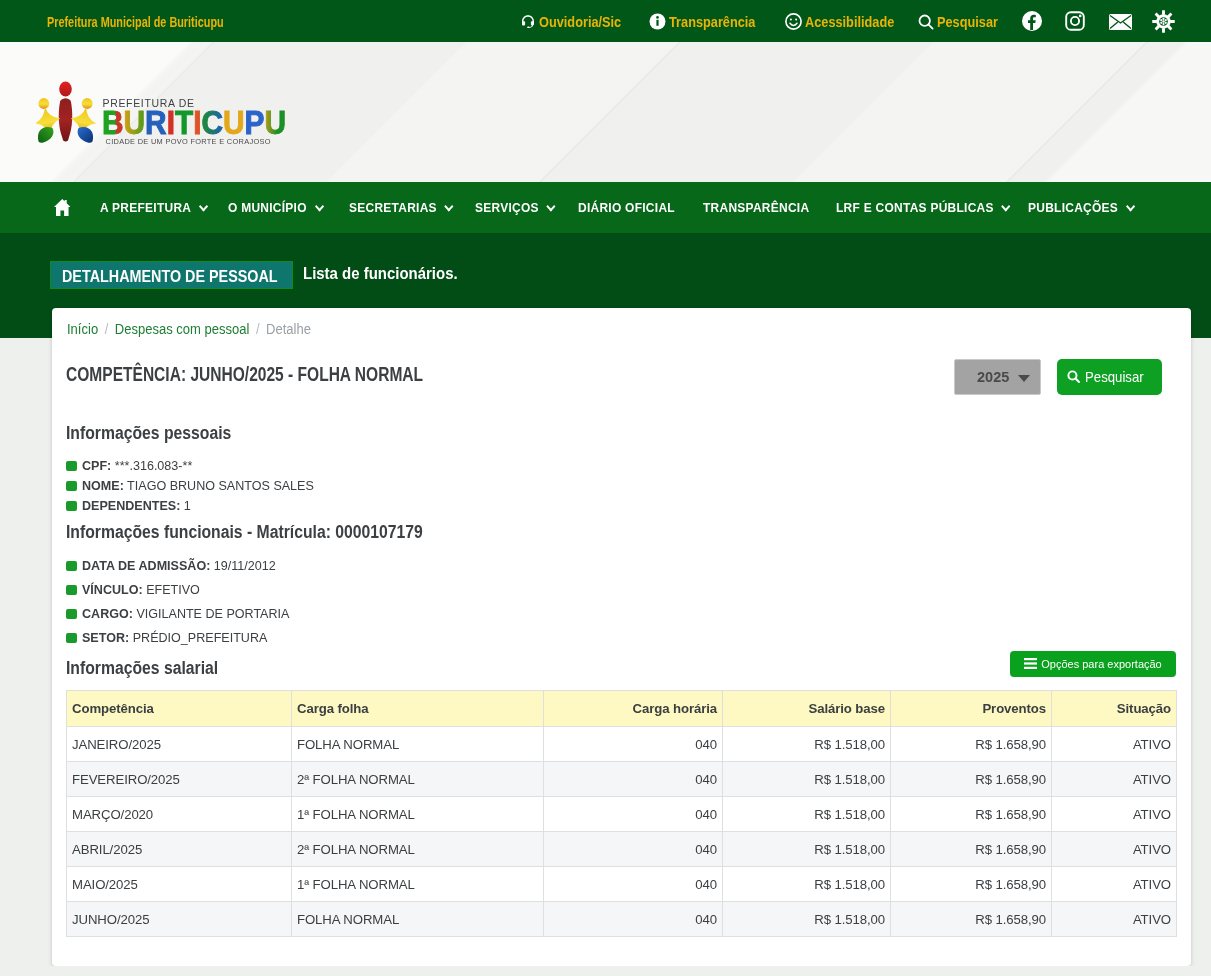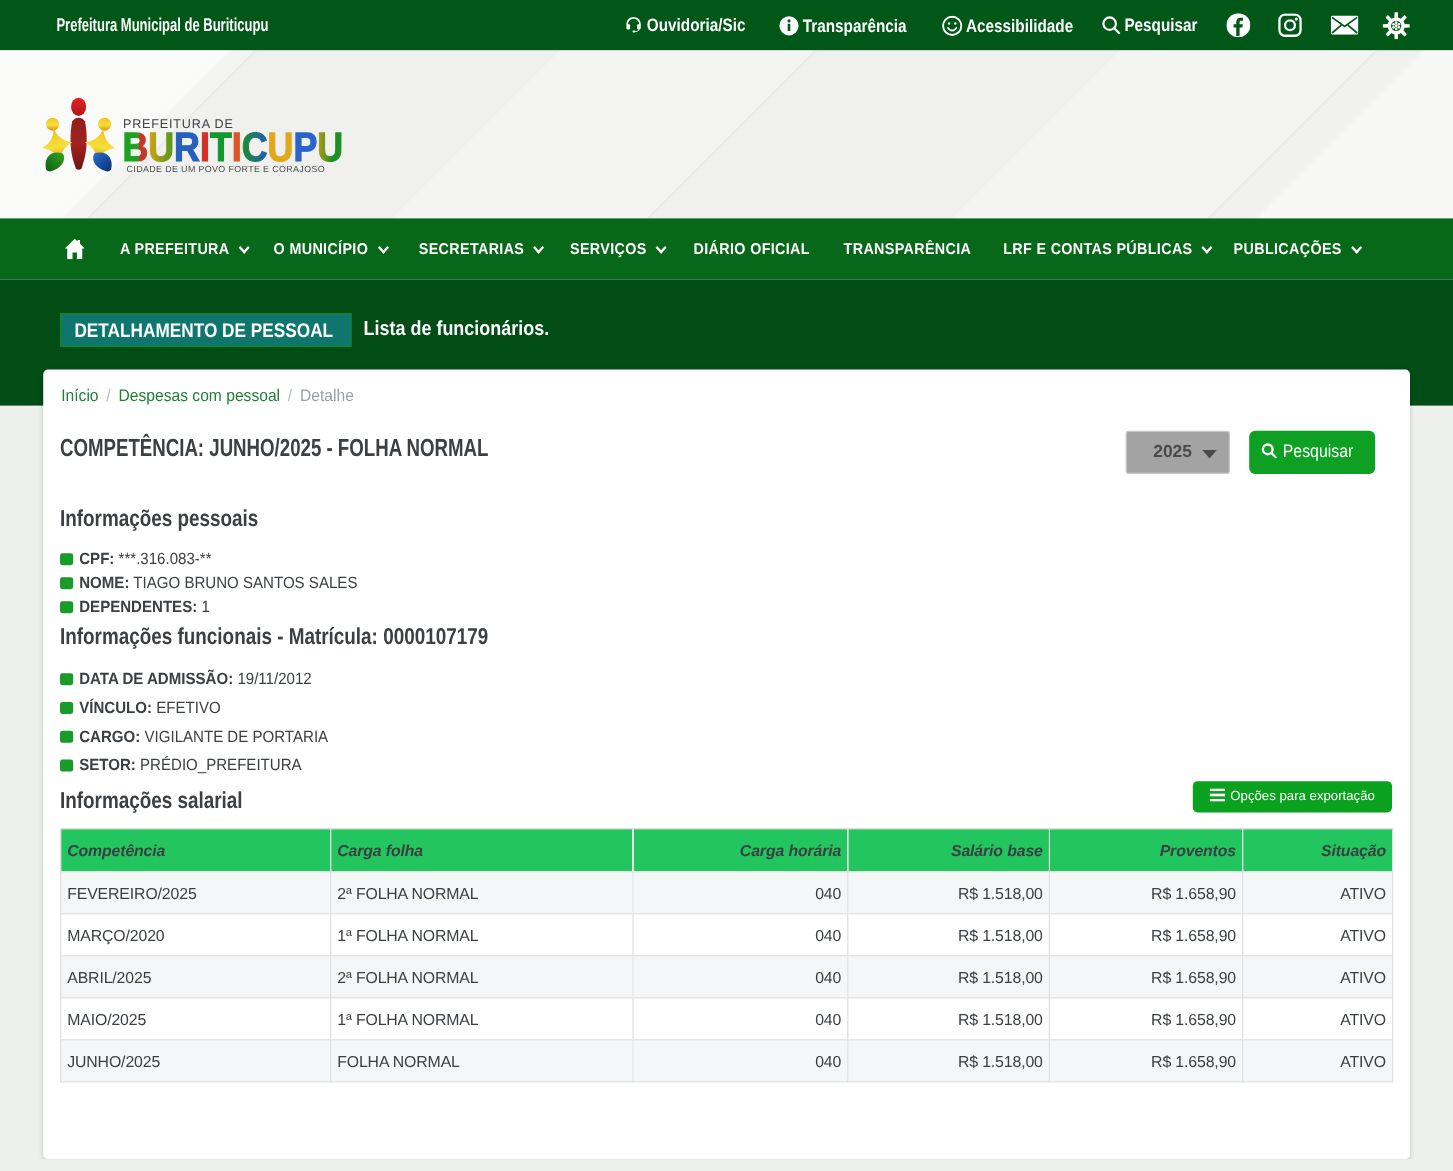--- a/index.html
+++ b/index.html
@@ -1,21 +1,21 @@
 <!DOCTYPE html>
 <html lang="pt-br"><head>
 <meta charset="utf-8">
 <title>Prefeitura Municipal de Buriticupu</title>
 <style>
   * { margin:0; padding:0; box-sizing:border-box; }
   html,body { width:1211px; }
   body { font-family:"Liberation Sans", sans-serif; background:#eef0ee; }
 
   
-  .topbar { position:relative; height:42px; background:#015718; color:#ffffff; }
+  .topbar { position:relative; height:42px; background:#015718; color:#eab308; }
   .topbar .brand { position:absolute; left:47px; top:13px; font-size:15.5px; font-weight:700; transform:scaleX(.70); transform-origin:0 0; white-space:nowrap; }
   .tb-item { position:absolute; top:13px; font-size:15px; font-weight:700; white-space:nowrap; }
   .tb-item .t { display:inline-block; transform:scaleX(.85); transform-origin:0 0; margin-left:3px; }
   .tb-item svg { vertical-align:-3px; }
 
   
   .header { position:relative; height:140px; background:#f0f0ef; overflow:hidden; }
   .header .pat { position:absolute; inset:0;
      background:
        linear-gradient(135deg, rgba(255,255,255,.6) 0 14%, rgba(255,255,255,0) 14.4%),
@@ -29,39 +29,39 @@
   .nav-item { position:absolute; top:0; height:51px; line-height:51px; color:#fff; font-size:13px; font-weight:700; letter-spacing:.3px; white-space:nowrap; transform:scaleX(.92); transform-origin:0 50%; }
   .chev { display:inline-block; width:7px; height:7px; border-right:2px solid #fff; border-bottom:2px solid #fff; transform:rotate(45deg); vertical-align:2px; margin-left:6px; }
 
   
   .band { position:relative; height:105px; background:#024d15; }
   .badge { position:absolute; left:50px; top:28px; width:243px; height:28px; line-height:28px; background:#0f766e; border:1px solid #0e8c22; color:#fff; font-size:16.5px; font-weight:700; padding:0 0 0 11px; white-space:nowrap; }
   .badge .bt { display:inline-block; transform:scaleX(.87); transform-origin:0 50%; }
   .band .sub { position:absolute; left:303px; top:31px; color:#fff; font-size:17px; font-weight:700; transform:scaleX(.88); transform-origin:0 0; white-space:nowrap; }
 
   
-  .card { position:relative; width:1139px; margin:-30px 0 0 36px; height:658px; background:#fff; border-radius:4px; box-shadow:0 1px 4px rgba(0,0,0,.18); }
+  .card { position:relative; width:1139px; margin:-30px 0 0 52px; height:658px; background:#fff; border-radius:4px; box-shadow:0 1px 4px rgba(0,0,0,.18); }
   .crumb { position:absolute; left:15px; top:13px; font-size:14px; color:#9aa0a6; transform:scaleX(.93); transform-origin:0 0; white-space:nowrap; }
   .crumb a { color:#1e7e34; text-decoration:none; }
   .crumb .sep { margin:0 7px; color:#b8bcc0; }
   h1.comp { position:absolute; left:14px; top:54px; font-size:20.6px; font-weight:700; color:#3c4043; transform:scaleX(.755); transform-origin:0 0; white-space:nowrap; }
   .ysel { position:absolute; left:902px; top:51px; width:87px; height:36px; background:#a3a3a3; border:1px solid #c9c9c9; border-radius:2px; }
   .ysel .v { position:absolute; left:22px; top:9px; font-size:14.5px; font-weight:700; color:#4a4a4a; }
   .ysel .c { position:absolute; right:10px; top:15px; width:0; height:0; border-left:6px solid transparent; border-right:6px solid transparent; border-top:7px solid #4a4a4a; }
   .btn-pesq { position:absolute; left:1005px; top:51px; width:105px; height:36px; background:#0da023; border-radius:5px; color:#fff; font-size:15px; font-weight:400; text-align:center; line-height:36px; }
   h2.sec { position:absolute; left:14px; font-size:19.2px; font-weight:700; color:#3c4043; transform:scaleX(.82); transform-origin:0 0; white-space:nowrap; }
   .line { position:absolute; left:14px; font-size:13.5px; color:#3c4043; white-space:nowrap; }
   .line .t { display:inline-block; transform:scaleX(.93); transform-origin:0 50%; }
   .line .sq { display:inline-block; width:11px; height:10px; border-radius:2px; background:#189b2a; margin-right:5px; vertical-align:-1px; }
   .line b { font-weight:700; }
   .btn-exp { position:absolute; left:958px; top:343px; width:166px; height:26px; background:#0aa11e; border-radius:4px; color:#fff; font-size:11px; text-align:center; line-height:26px; }
 
   table.sal { position:absolute; left:14px; top:382px; width:1110px; border-collapse:collapse; table-layout:fixed; font-size:13.2px; color:#3b3f42; letter-spacing:-.1px; }
   table.sal th, table.sal td { border:1px solid #dfdfdf; padding:0 5px; white-space:nowrap; overflow:hidden; }
-  table.sal th { height:36px; background:#22c55e; font-weight:700; text-align:left;font-style:italic; }
+  table.sal th { height:36px; background:#fef9c3; font-weight:700; text-align:left; }
   table.sal td { height:35px; }
   table.sal .r { text-align:right; }
   table.sal tr.alt td { background:#f4f6f7; }
 </style>
 </head>
 <body>
 
 <div class="topbar">
   <div class="brand">Prefeitura Municipal de Buriticupu</div>
   <div class="tb-item" style="left:520px;">
@@ -251,20 +251,28 @@
     </colgroup>
     <tbody>
         <tr>
       <th>Competência</th>
           <th>Carga folha</th>
           <th class="r">Carga horária</th>
       <th class="r">Salário base</th>
           <th class="r">Proventos</th>
           <th class="r">Situação</th>
     </tr>
+    <tr>
+          <td>JANEIRO/2025</td>
+          <td>FOLHA NORMAL</td>
+          <td class="r">040</td>
+          <td class="r">R$ 1.518,00</td>
+          <td class="r">R$ 1.658,90</td>
+          <td class="r">ATIVO</td>
+        </tr>
     <tr class="alt">
           <td>FEVEREIRO/2025</td>
           <td>2ª FOLHA NORMAL</td>
           <td class="r">040</td>
           <td class="r">R$ 1.518,00</td>
           <td class="r">R$ 1.658,90</td>
           <td class="r">ATIVO</td>
         </tr>
     <tr>
           <td>MARÇO/2020</td>

